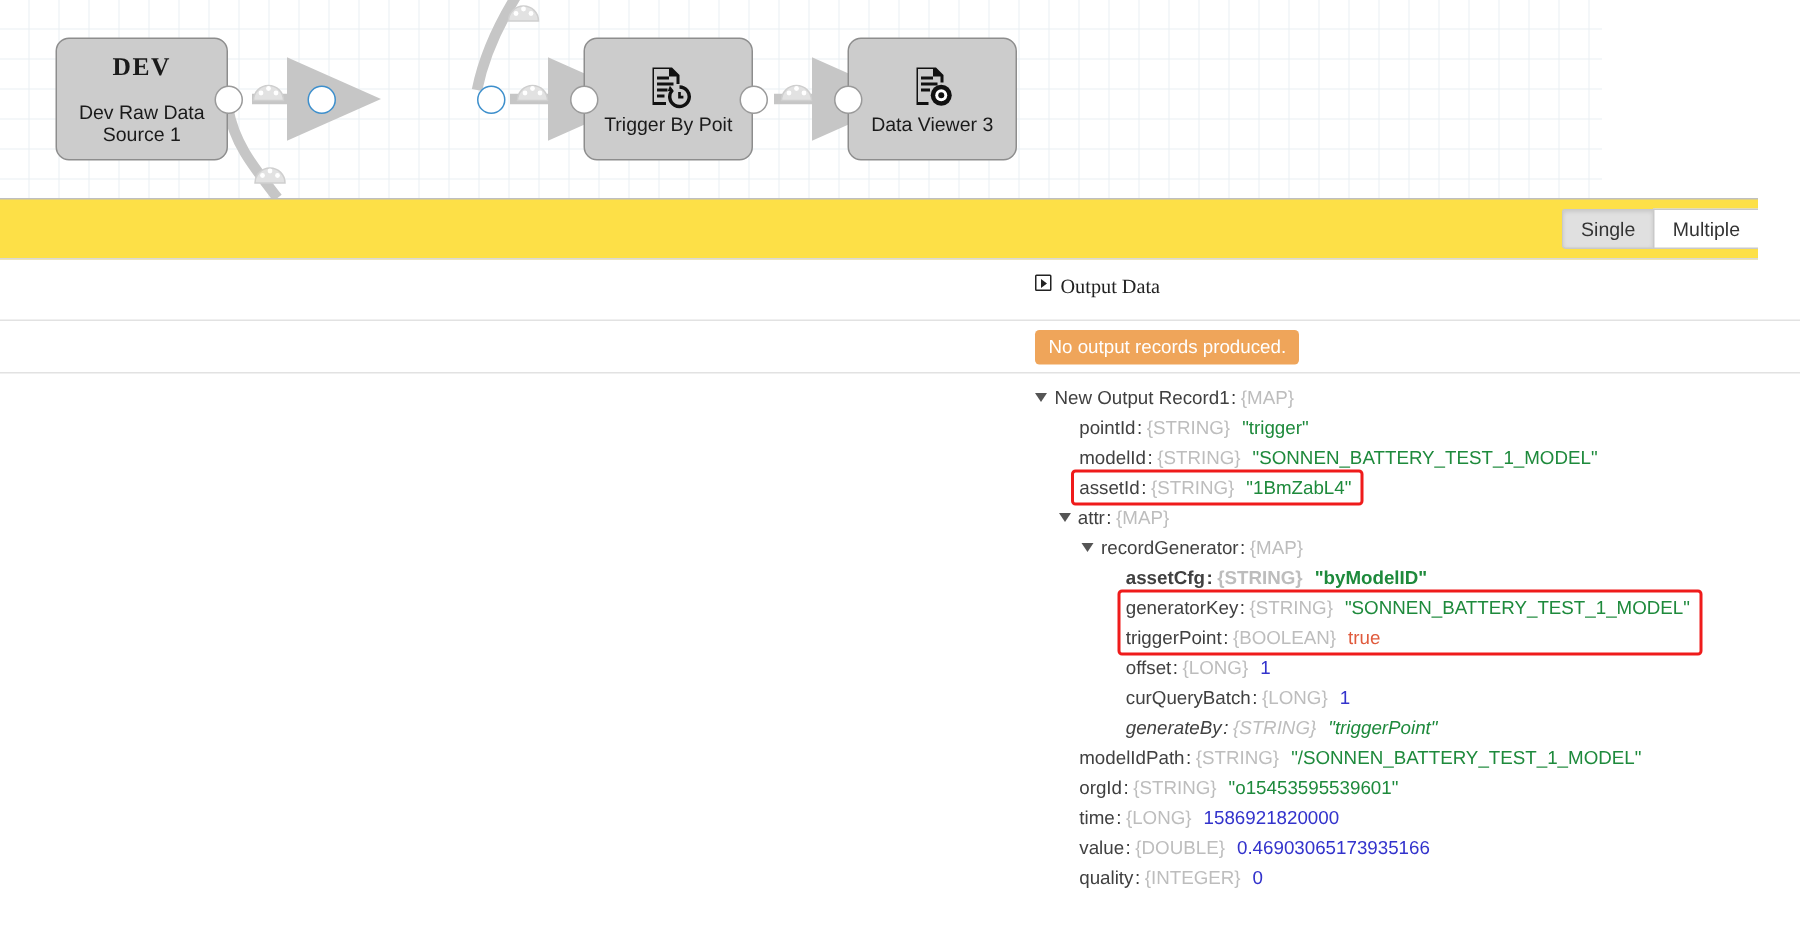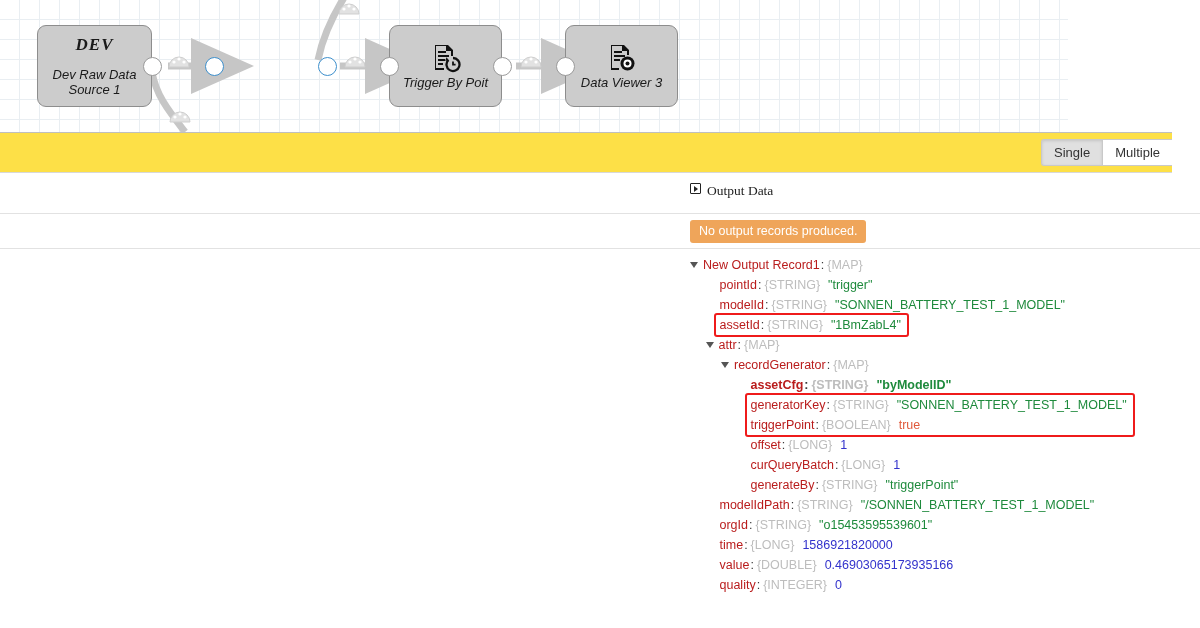--- a/index.html
+++ b/index.html
@@ -16,21 +16,20 @@
     position: relative;
     width: 1068px;
     height: 132px;
     background-color: #ffffff;
     background-image:
       linear-gradient(to right, #e9eef2 1px, transparent 1px),
       linear-gradient(to bottom, #e9eef2 1px, transparent 1px);
     background-size: 20px 20px;
     background-position: -1px -1px;
     overflow: hidden;
-    font-style: italic;
   }
   #canvas-svg { position: absolute; left: 0; top: 0; width: 1200px; height: 132px; }
 
   .node {
     position: absolute;
     border-radius: 9px;
     border: 1px solid #8d8d8d;
     background: #cccccc;
     display: flex;
     flex-direction: column;
@@ -181,21 +180,21 @@
   }
   .twist {
     width: 0; height: 0;
     border-left: 4.5px solid transparent;
     border-right: 4.5px solid transparent;
     border-top: 6px solid #555;
     margin-right: 5px;
     flex: none;
     cursor: pointer;
   }
-  .k { color: #b91c1c; }
+  .k { color: #404040; }
   .colon { color: #3a3a3a; padding: 0 3px 0 1px; }
   .t { color: #bdbdbd; }
   .v { margin-left: 8px; }
   .v.str { color: #1e8a3c; }
   .v.num { color: #3333cc; }
   .v.bool { color: #e05a3c; }
 
   .hl {
     position: absolute;
     border: 2.5px solid #ef1b1b;
@@ -390,21 +389,21 @@
       <span class="colon">:</span>
       <span class="t">{LONG}</span>
       <span class="v num">1</span>
     </div>
     <div class="trow" style="padding-left: 60.5px;">
       <span class="k">curQueryBatch</span>
       <span class="colon">:</span>
       <span class="t">{LONG}</span>
       <span class="v num">1</span>
     </div>
-    <div class="trow" style="padding-left: 60.5px;">
+    <div class="trow" style="padding-left: 60.5px; font-style: italic;">
       <span class="k">generateBy</span>
       <span class="colon">:</span>
       <span class="t">{STRING}</span>
       <span class="v str">"triggerPoint"</span>
     </div>
     <div class="trow" style="padding-left: 29.5px;">
       <span class="k">modelIdPath</span>
       <span class="colon">:</span>
       <span class="t">{STRING}</span>
       <span class="v str">"/SONNEN_BATTERY_TEST_1_MODEL"</span>

